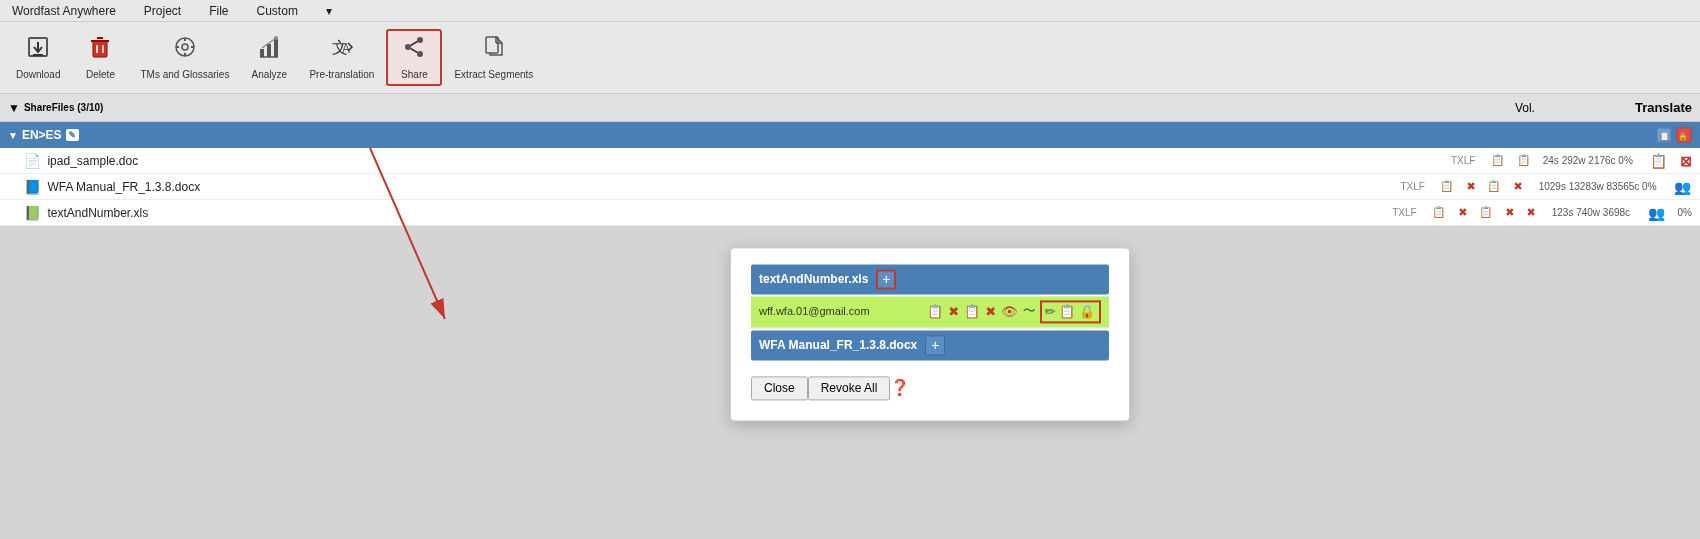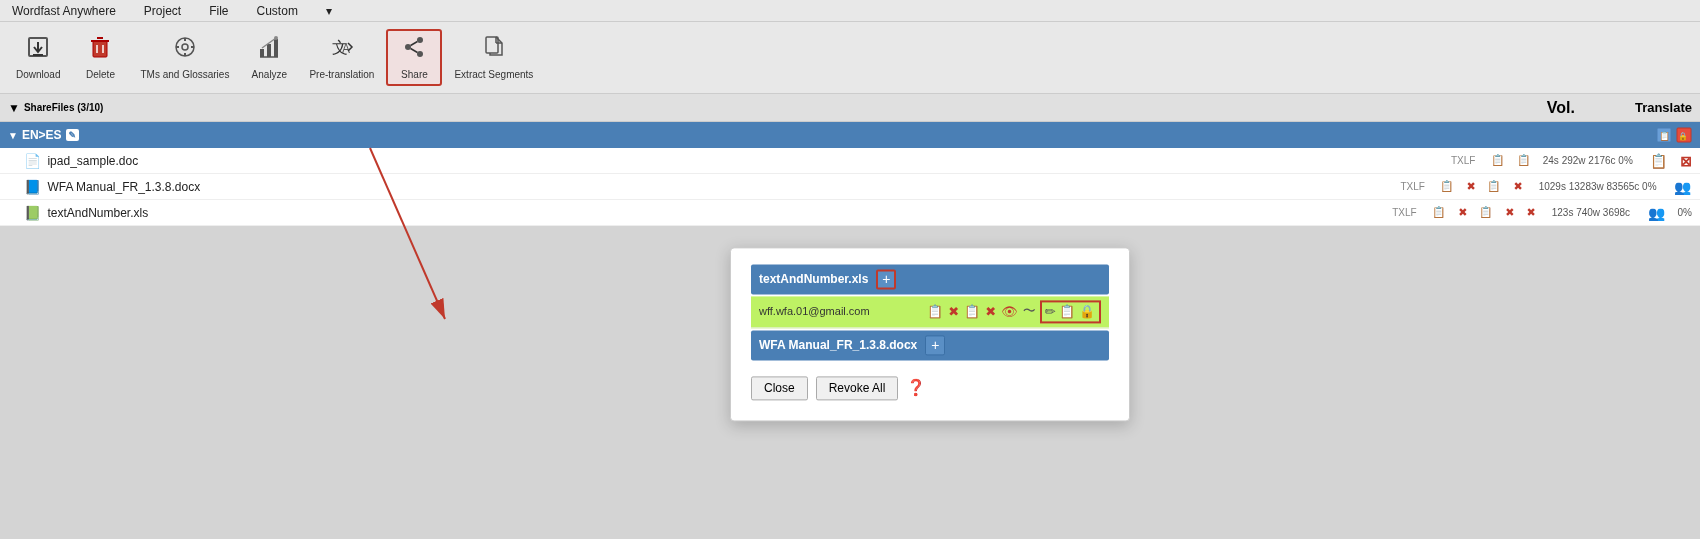--- a/index.html
+++ b/index.html
@@ -239,21 +239,20 @@
     .email-edit-group {
       border: 2px solid #c0392b;
       display: flex;
       gap: 2px;
       padding: 1px 2px;
     }
 
     
     .modal-footer {
       display: flex;
-      gap: 8px;
       align-items: center;
     }
     .modal-btn {
       padding: 4px 12px;
       border: 1px solid #aaa;
       background: #f0f0f0;
       cursor: pointer;
       font-size: 12px;
       border-radius: 2px;
     }
@@ -359,21 +358,21 @@
   </div>
 </div>
 
 <div class="main-content">
 
   <div class="sharefiles-panel">
 
     <div style="display:flex; align-items:center; background:#e0e0e0; border-bottom:1px solid #ccc; padding:4px 8px; height:28px;">
       <span style="font-size:12px;">▼</span>
       <span style="font-size:10px; font-weight:bold; margin-left:4px;text-align:right;">ShareFiles (3/10)</span>
-      <span style="margin-left:auto; font-size:16px; font-weight:bold; margin-right:60px;">Vol.</span>
+      <span style="margin-left:auto; font-size:12px; font-weight:normal; margin-right:100px;">Vol.</span>
       <span style="font-size:13px; font-weight:bold;">Translate</span>
     </div>
 
     <div class="lang-row">
       <span class="chevron">▼</span>
       <span class="lang-label">EN&gt;ES</span>
       <span class="lang-badge">✎</span>
 
       <div style="margin-left:auto; display:flex; gap:4px; align-items:center;">
         <svg width="16" height="16" viewBox="0 0 16 16">

